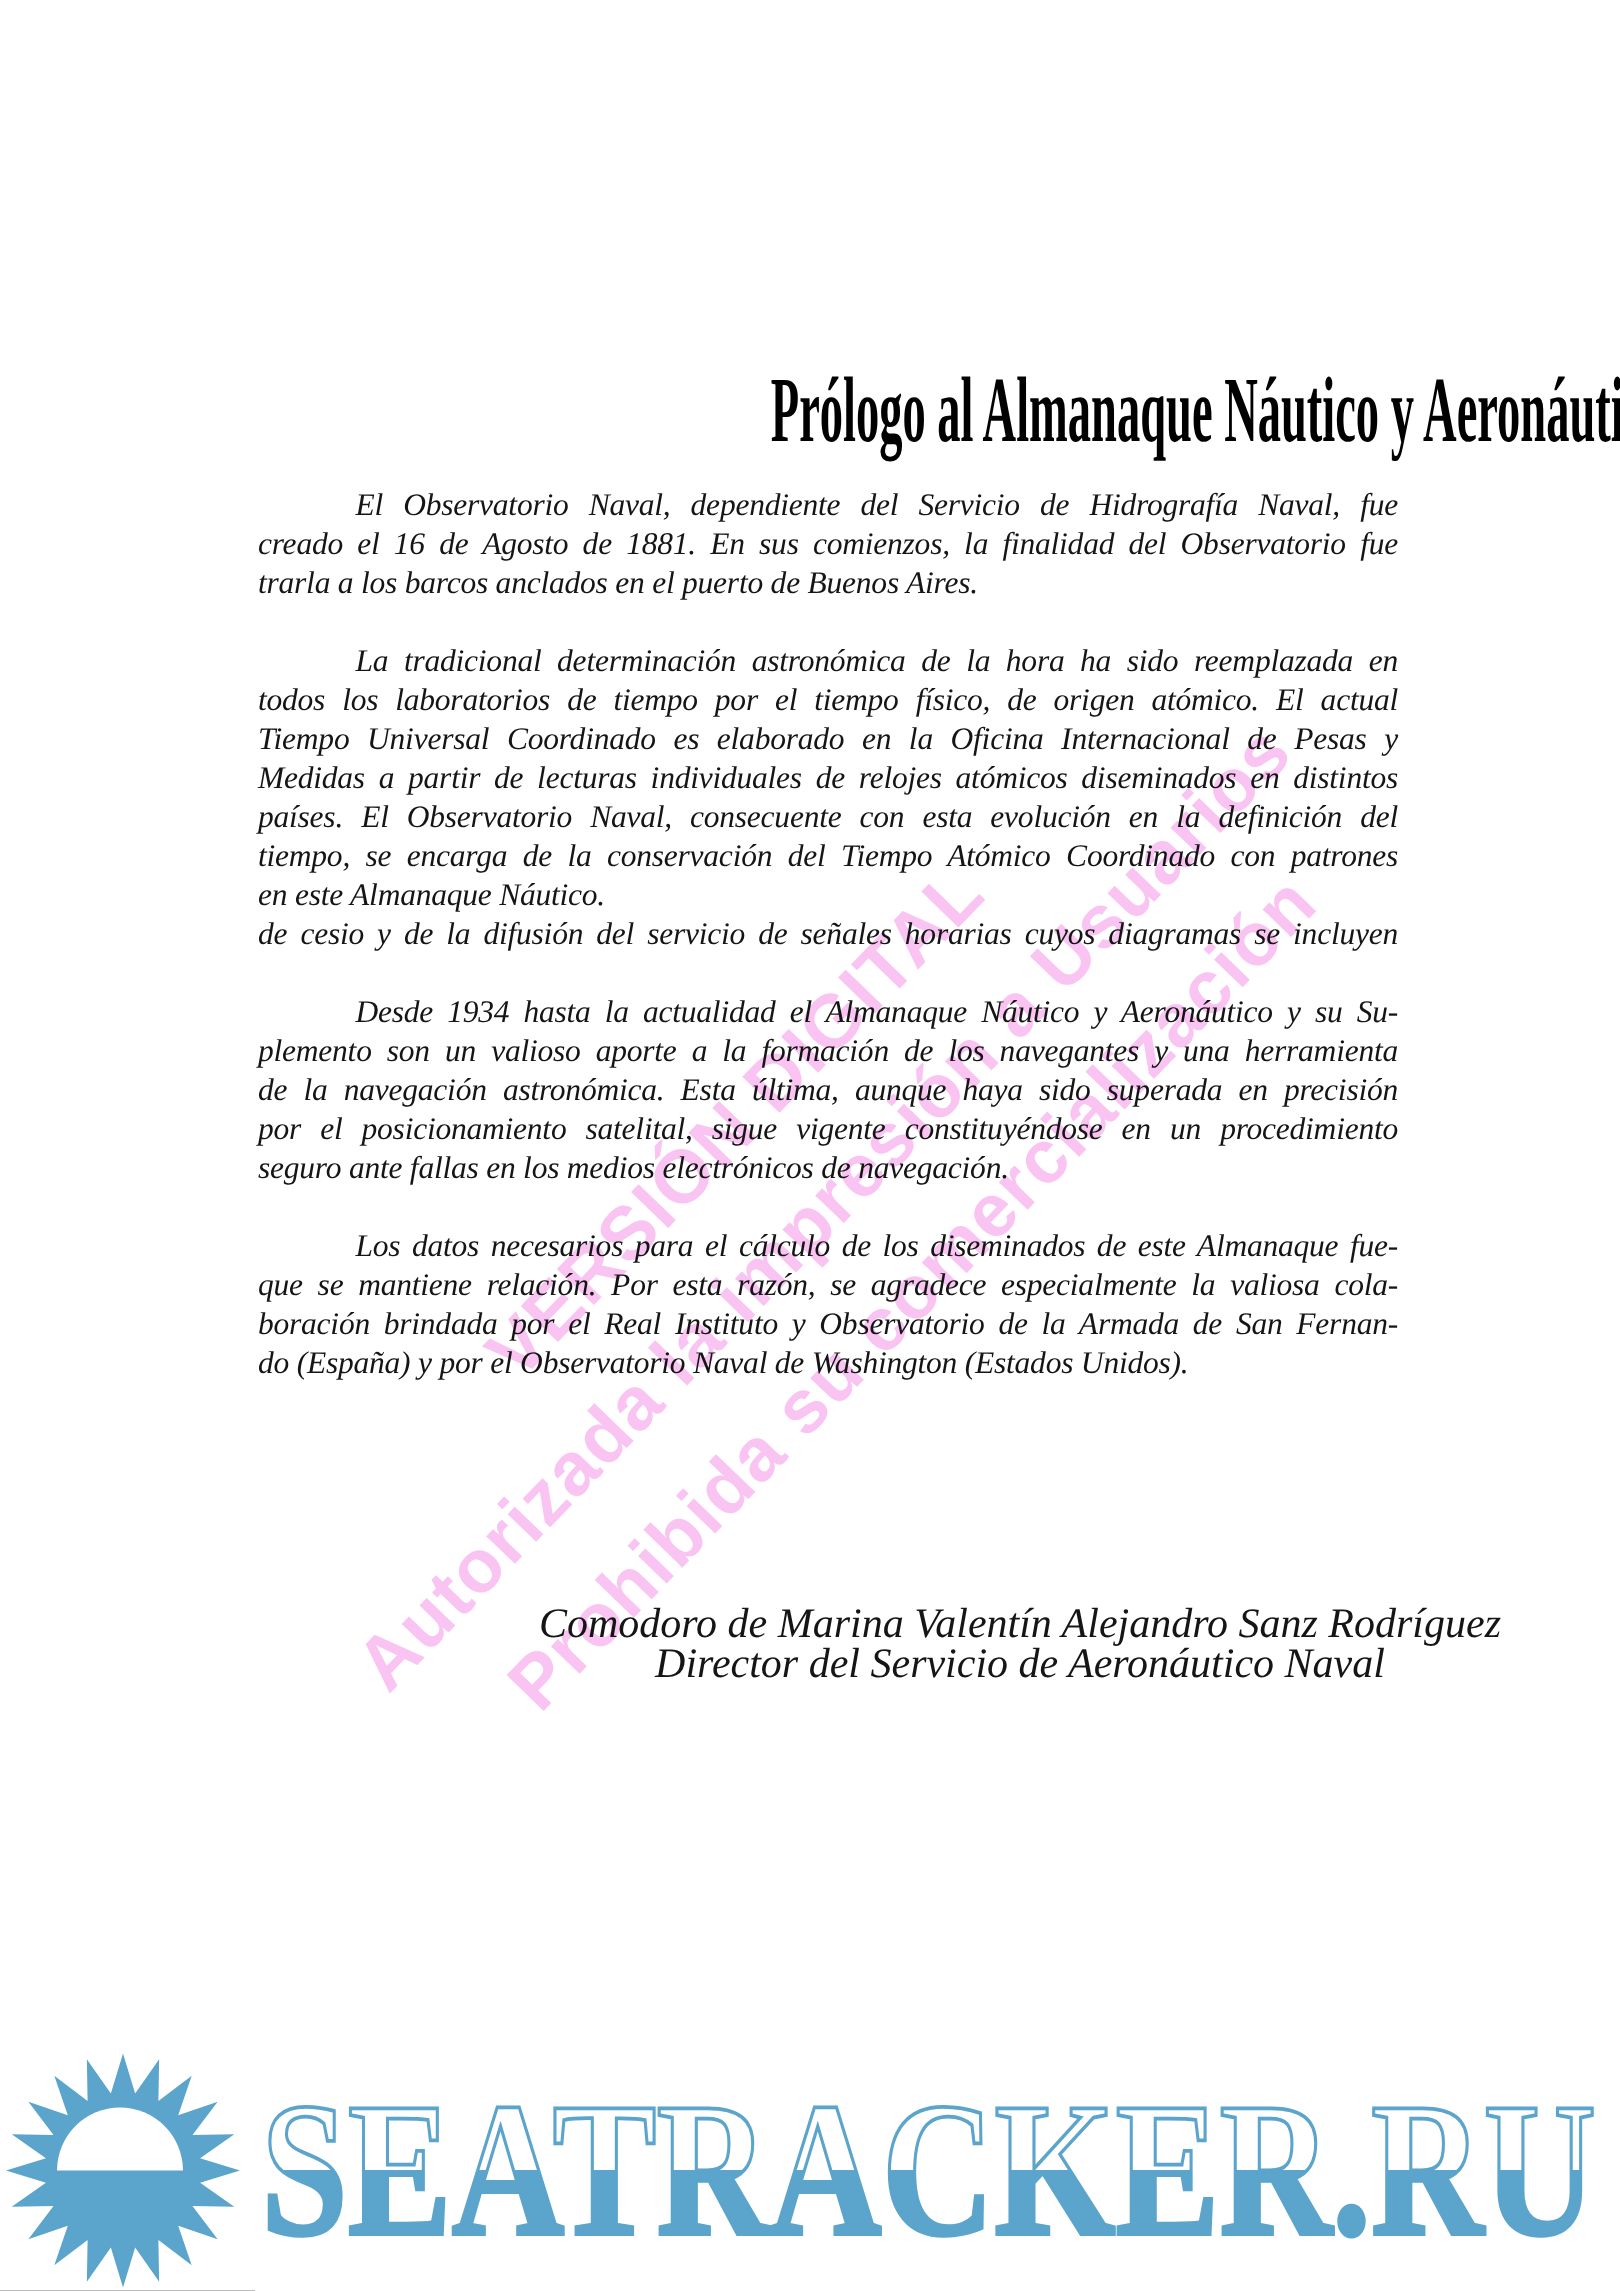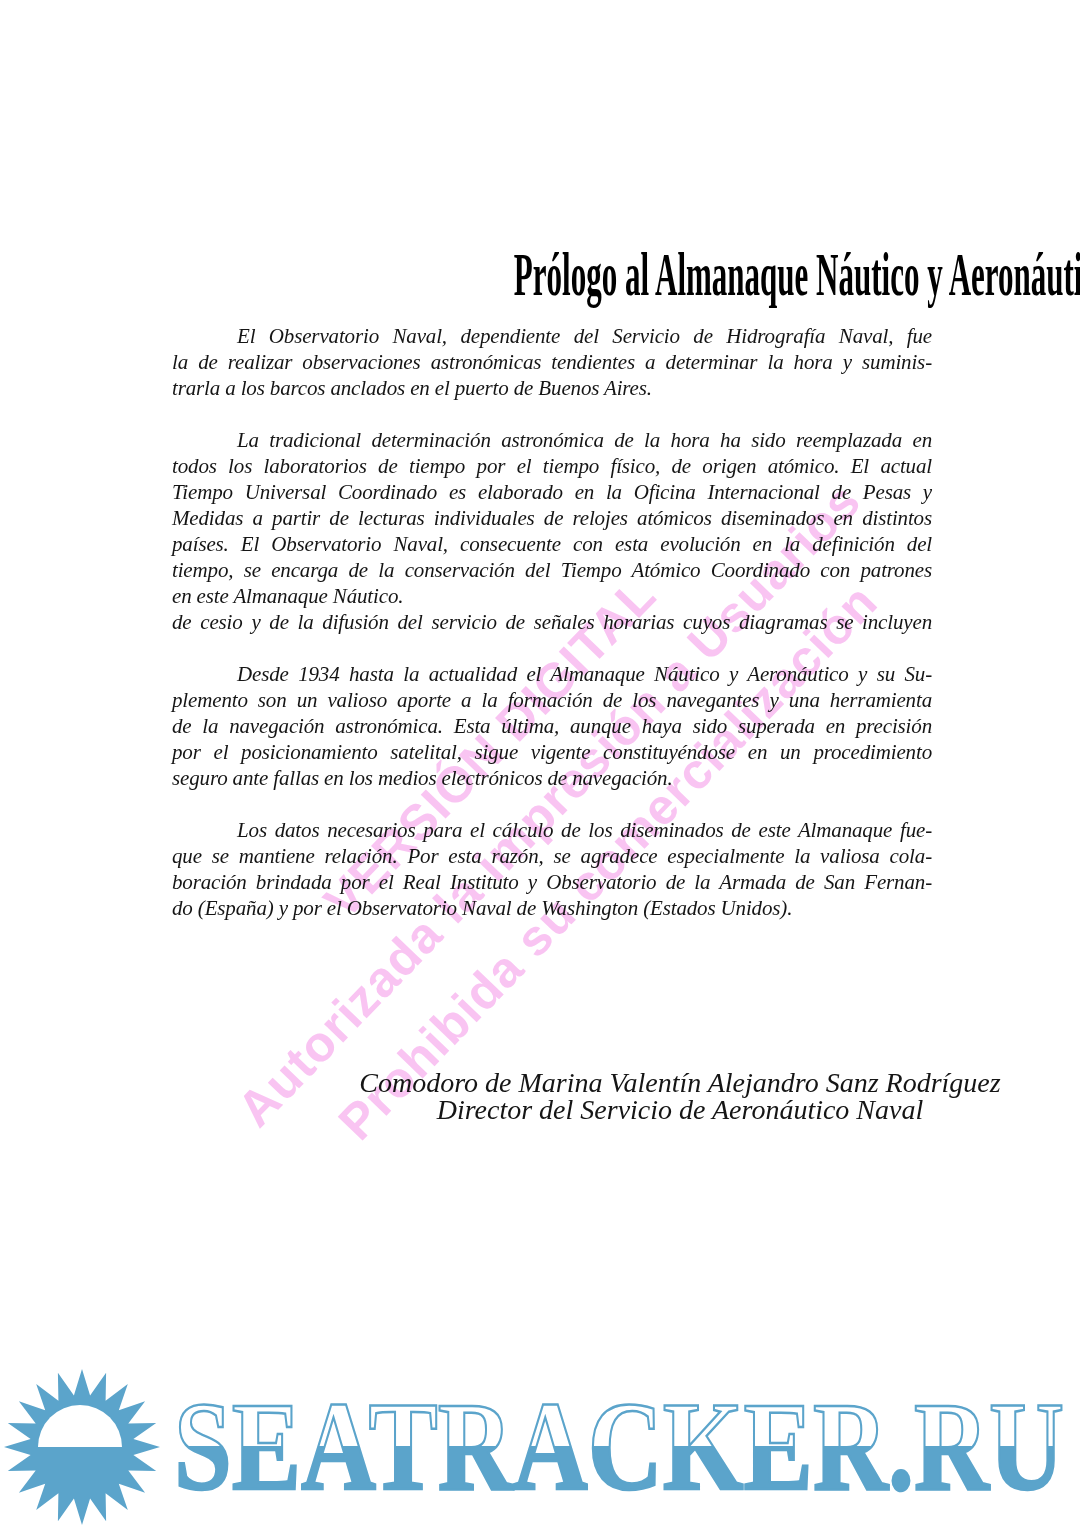--- a/index.html
+++ b/index.html
@@ -98,21 +98,21 @@
       <div class="wline">Prohibida su comercialización</div>
     </div>
 
   <div class="title-row">
     <span class="title">Prólogo al Almanaque Náutico y Aeronáutico 2021</span>
   </div>
 
   <div class="body-col">
       <div class="para">
         <div class="pline first">El Observatorio Naval, dependiente del Servicio de Hidrografía Naval, fue</div>
-        <div class="pline">la de realizar observaciones astronómicas tendientes a determinar la hora y suminis-</div>
+        <div class="pline">creado el 16 de Agosto de 1881. En sus comienzos, la finalidad del Observatorio fue</div>
         <div class="pline last">trarla a los barcos anclados en el puerto de Buenos Aires.</div>
       </div>
       <div class="para">
         <div class="pline first">La tradicional determinación astronómica de la hora ha sido reemplazada en</div>
         <div class="pline">todos los laboratorios de tiempo por el tiempo físico, de origen atómico. El actual</div>
         <div class="pline">Tiempo Universal Coordinado es elaborado en la Oficina Internacional de Pesas y</div>
         <div class="pline">Medidas a partir de lecturas individuales de relojes atómicos diseminados en distintos</div>
         <div class="pline">países. El Observatorio Naval, consecuente con esta evolución en la definición del</div>
         <div class="pline">tiempo, se encarga de la conservación del Tiempo Atómico Coordinado con patrones</div>
         <div class="pline last">en este Almanaque Náutico.</div>

